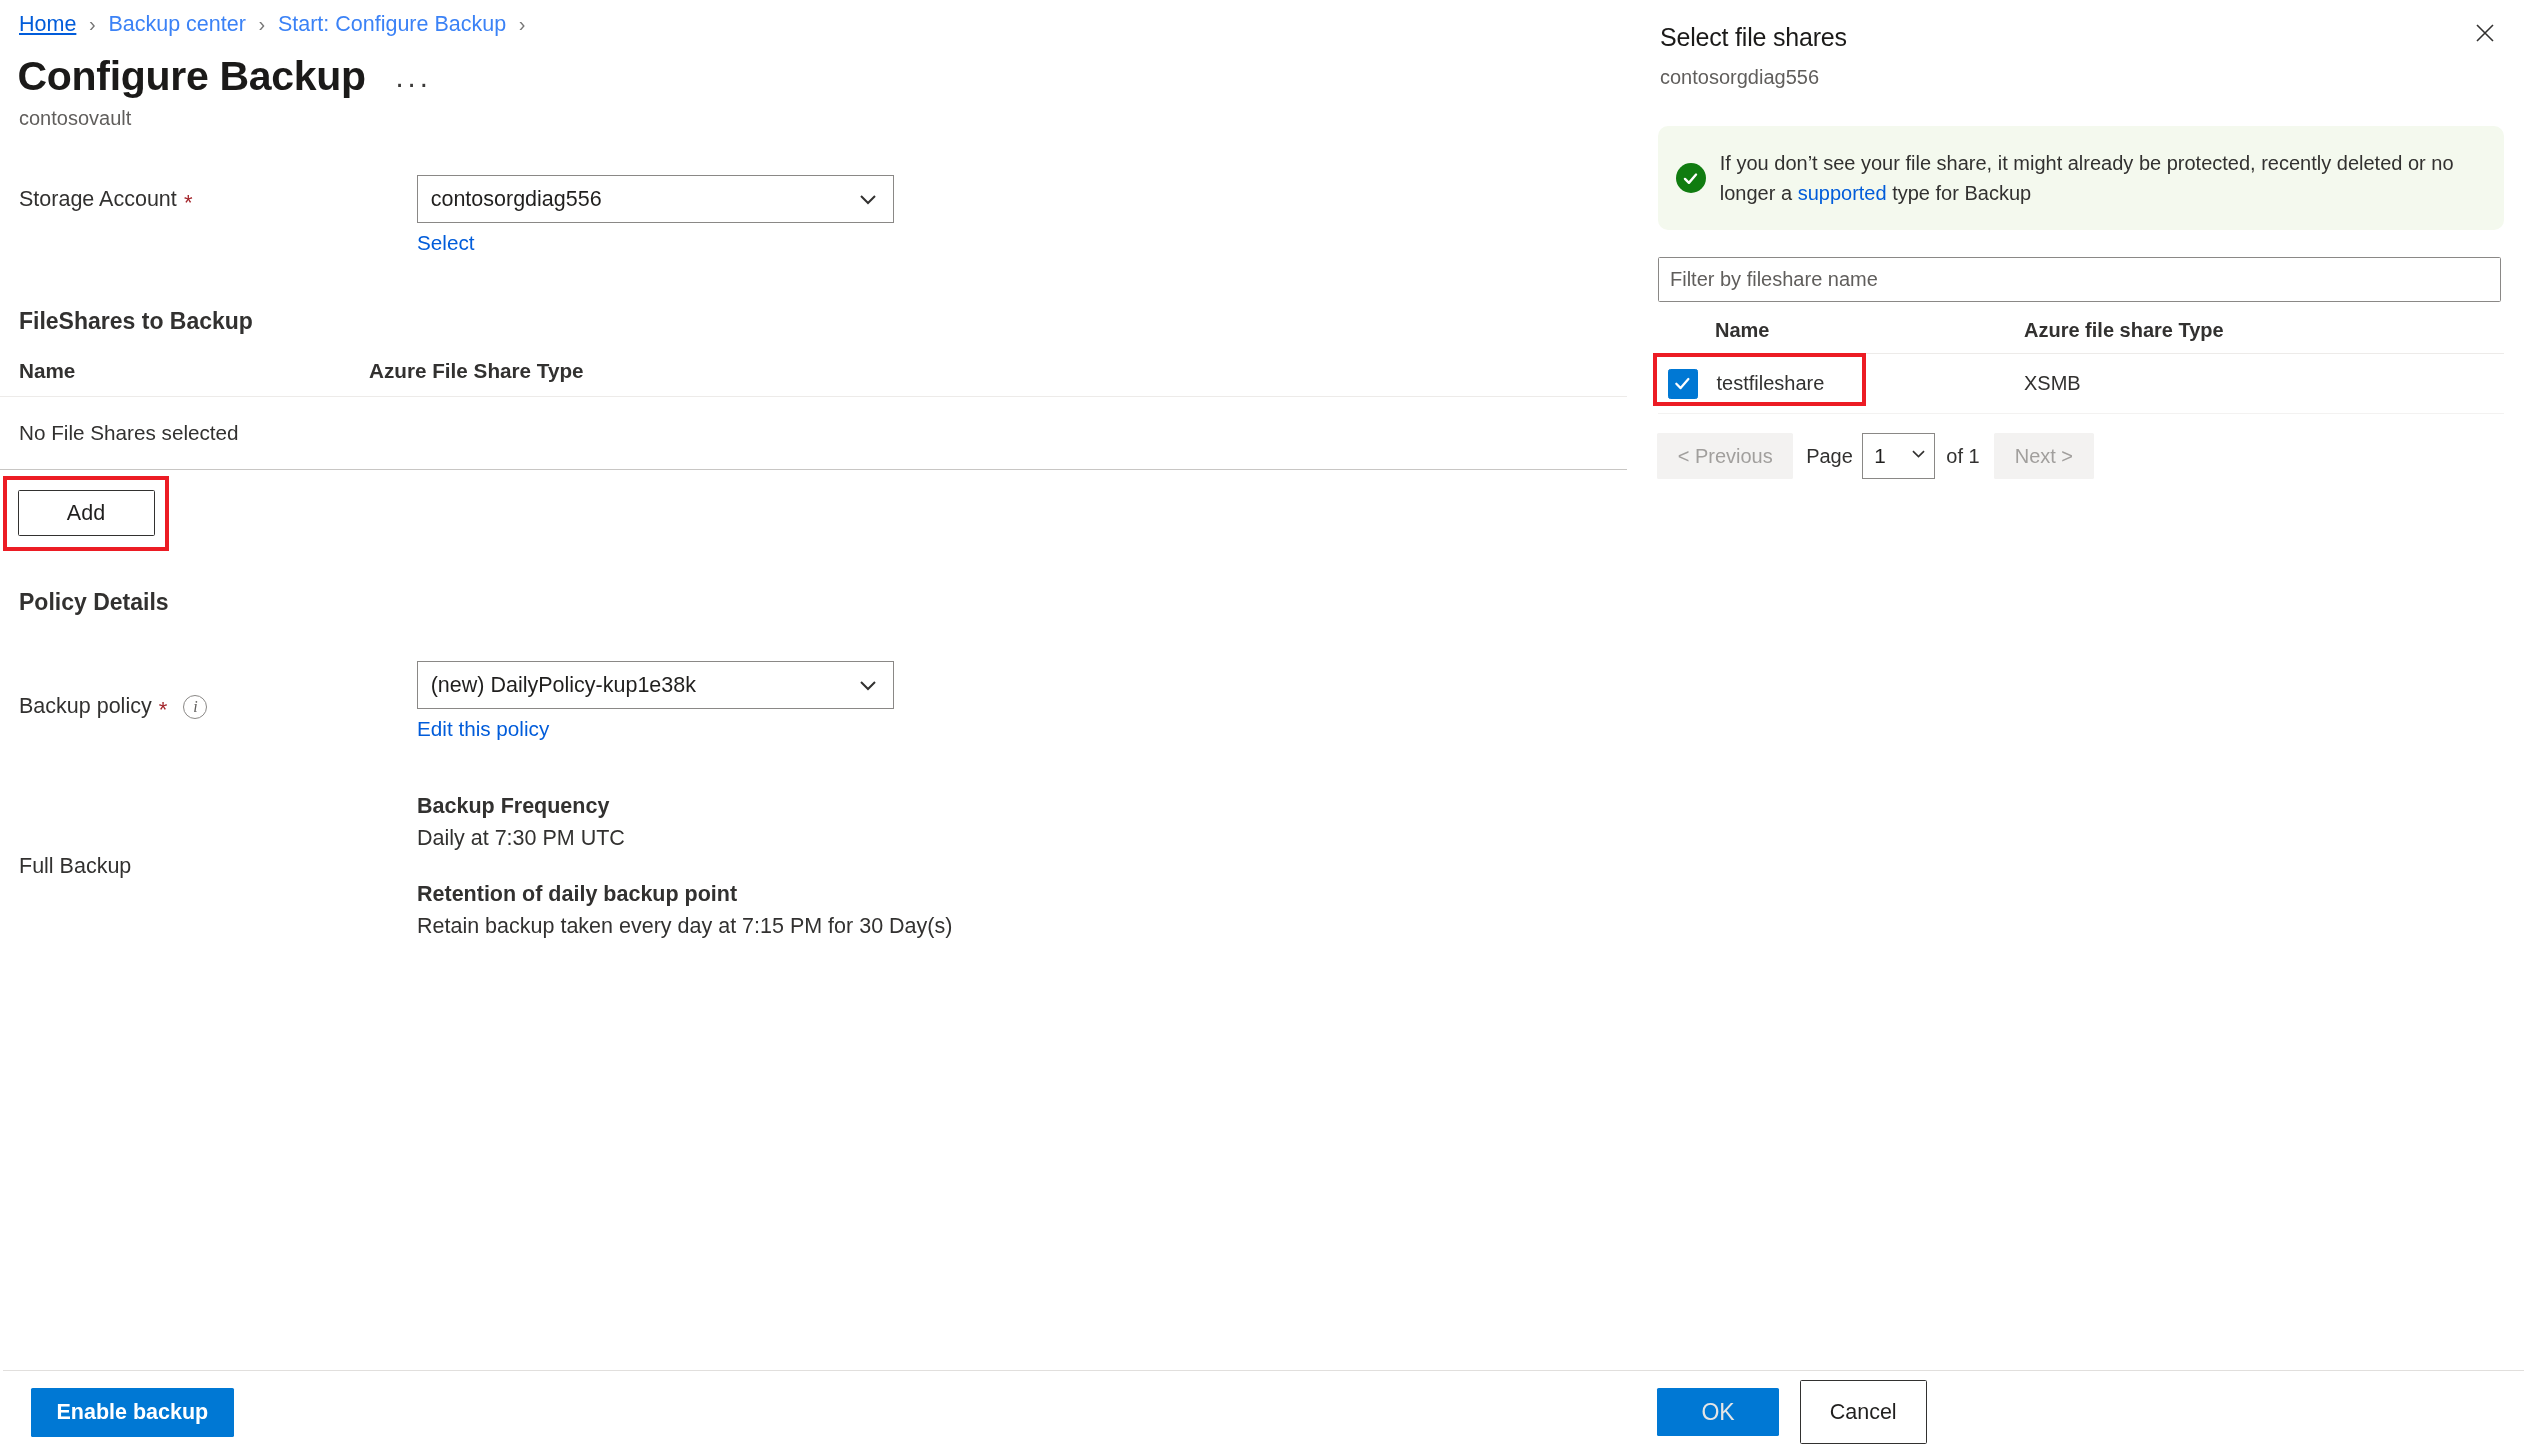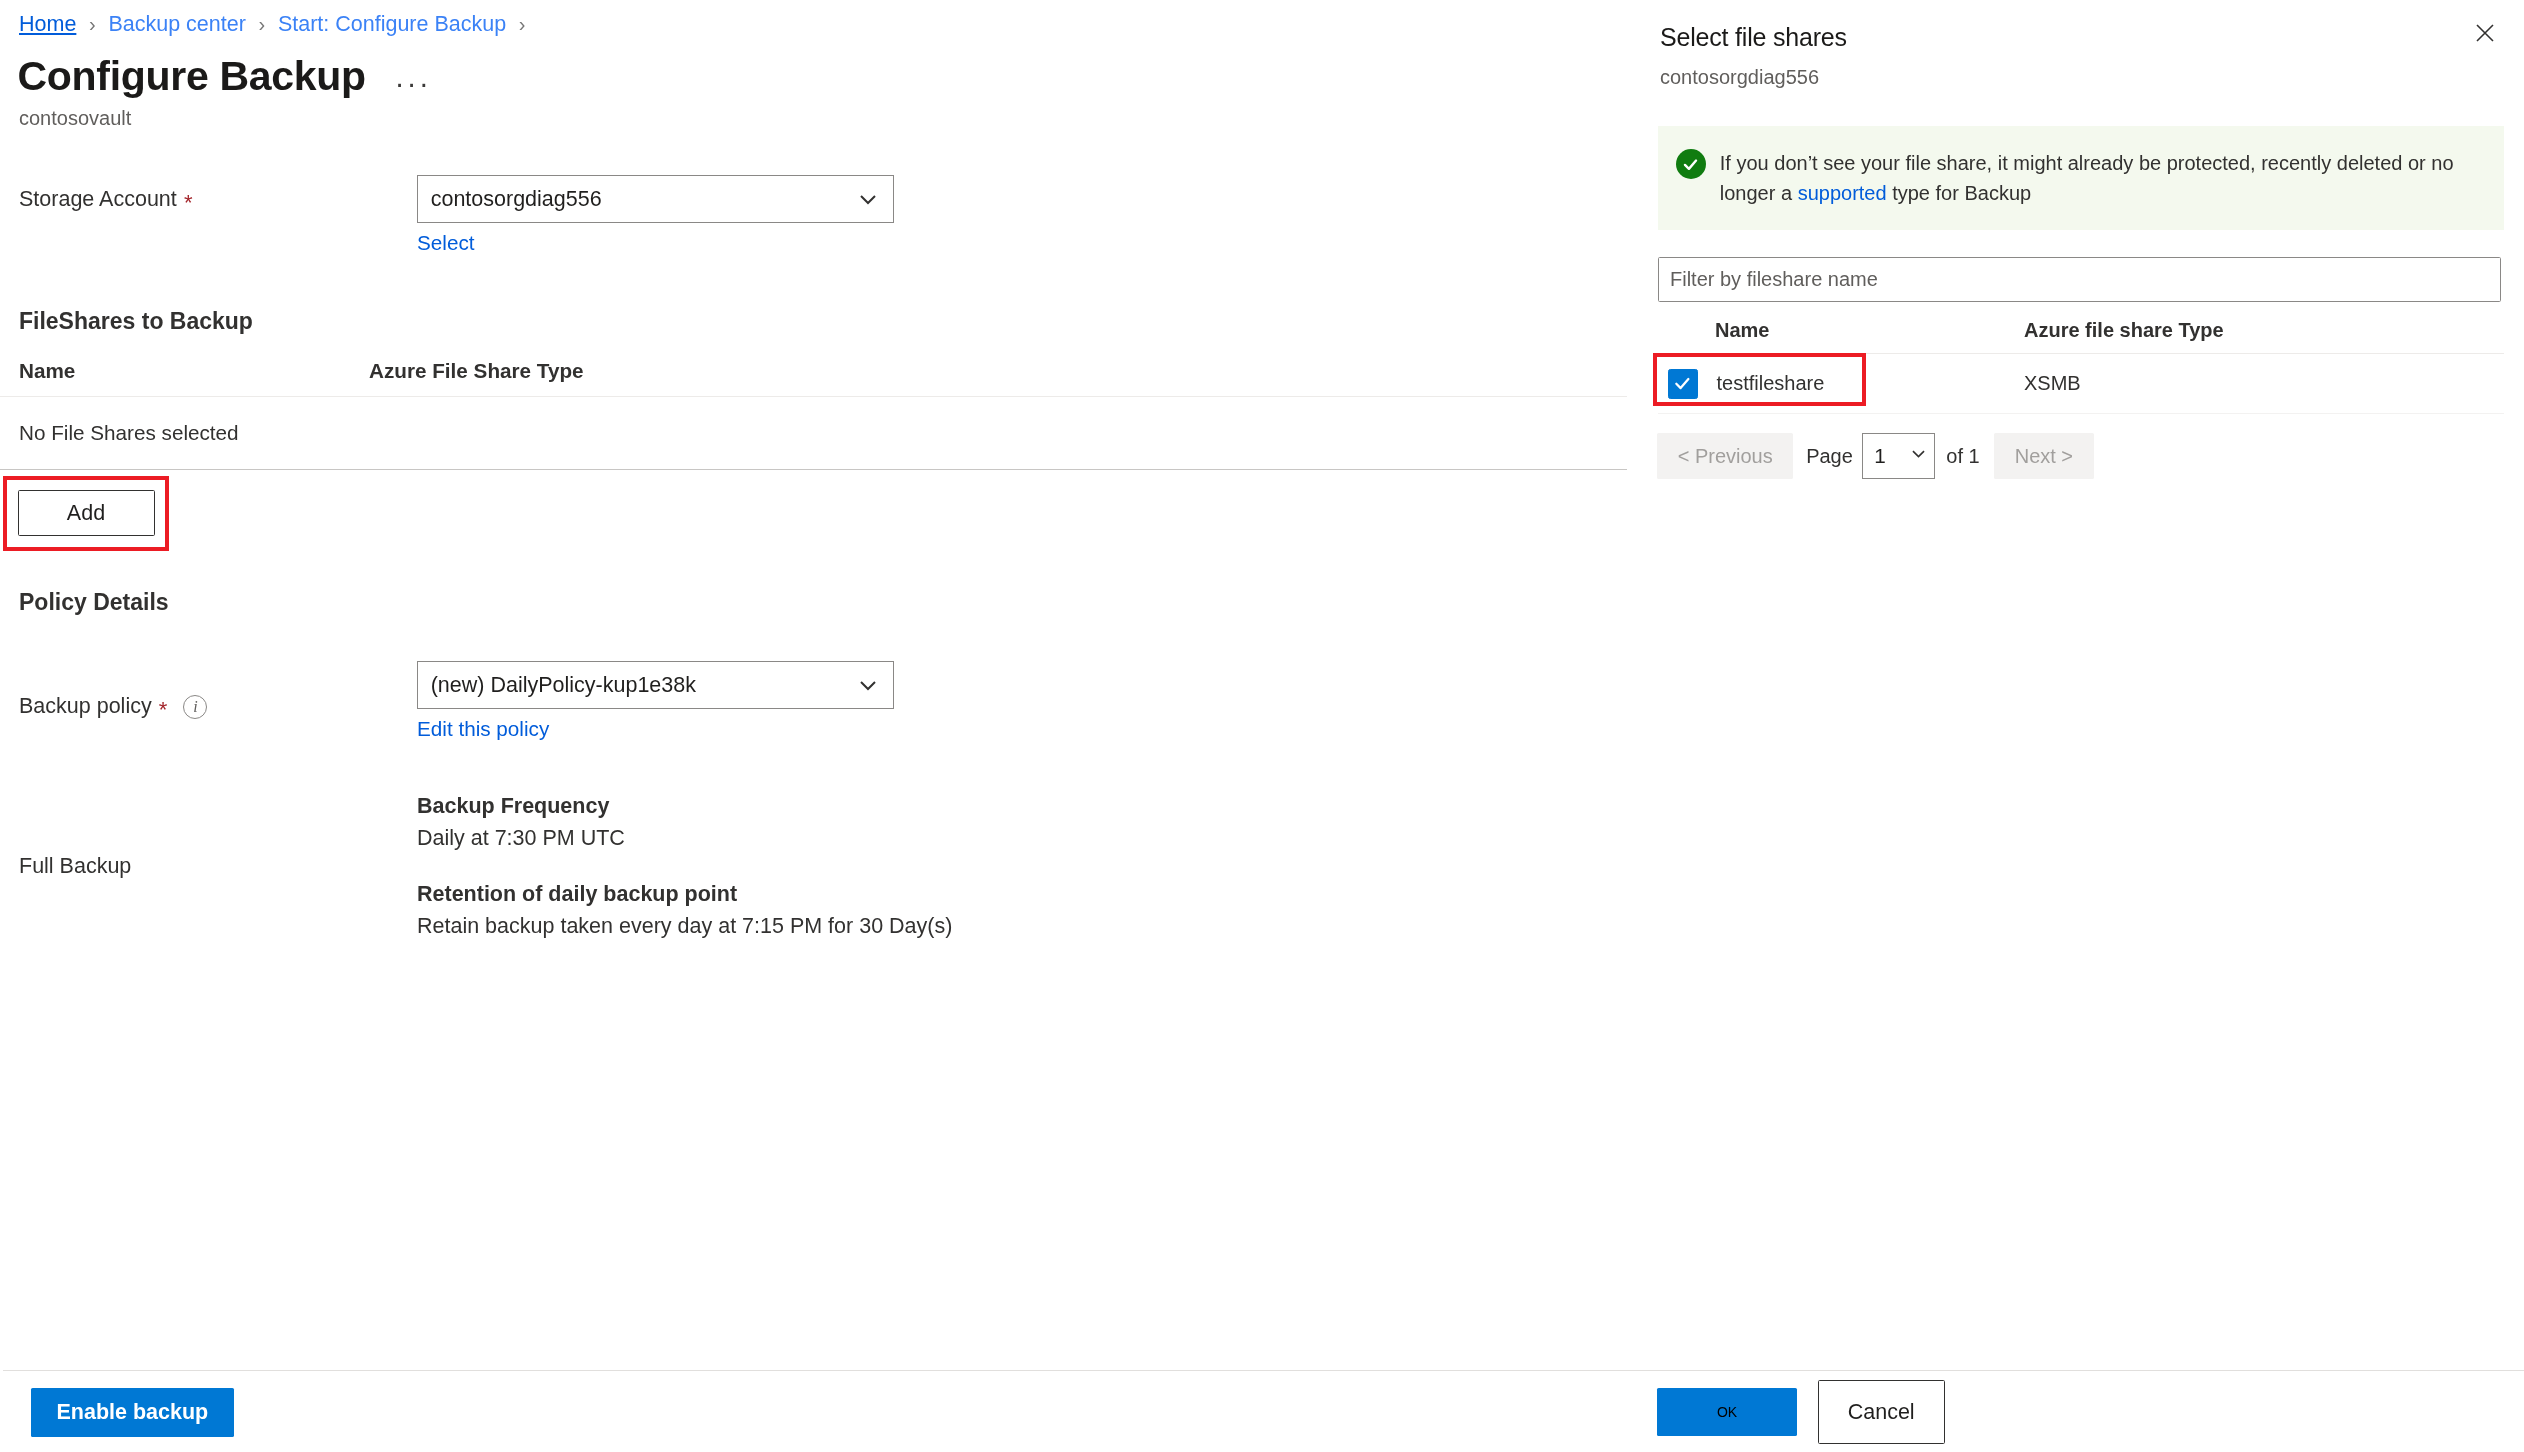--- a/index.html
+++ b/index.html
@@ -148,22 +148,23 @@
   .close-x {
     position: absolute; right: 20.7px; top: 14.3px;
     width: 38px; height: 38px; display: flex; align-items: center;
     justify-content: center; font-size: 30px; color: #323130;
     cursor: pointer; font-weight: 300;
   }
 
   
   .banner {
     margin: 35px 20.7px 0 30px; background: #f4f9ee;
-    display: flex; align-items: flex-start;
+    display: flex; align-items: center;
     padding: 22px 20.7px 22px 17.5px;
+    border-radius: 10px;
   }
   .banner-icon {
     flex: none; width: 30px; height: 30px; border-radius: 50%;
     background: #107c10; display: flex; align-items: center; justify-content: center;
     margin-right: 14.3px; margin-top: 1.6px;
   }
   .banner-icon svg { width: 19px; height: 19px; }
   .banner-text { font-size: 20px; line-height: 30px; color: #323130; }
   .banner-text a { color: #015cda; text-decoration: none; }
 
@@ -216,22 +217,22 @@
   .pg-select svg { width: 19px; height: 19px; }
   .pg-of { font-size: 20px; color: #323130; margin: 0 14.3px 0 11px; }
 
   
   .right-footer {
     position: absolute; left: 0; bottom: 0; width: 897px; height: 83px;
     background: #fff; border-top: 1.6px solid #e1dfdd;
     display: flex; align-items: center; padding-left: 29px; gap: 20.7px;
   }
   .btn-ok {
-    background: #0078d4; color:#000000; border:none; width: 140px; height: 48px;
-    font-size: 14px; font-family:"Liberation Sans", sans-serif;
+    background: #0078d4; color:#e5e5e5; border:none; width: 122px; height: 48px;
+    font-size: 23px; font-family:"Liberation Sans", sans-serif;
     display:flex; align-items:center; justify-content:center; cursor:pointer;
     border-radius: 1.6px;
   }
   .btn-cancel {
     background: #fff; color:#201f1e; border: 1.6px solid #323130;
     width: 127px; height: 64px;
     font-size: 21.5px; font-family:"Liberation Sans", sans-serif;
     display:flex; align-items:center; justify-content:center; cursor:pointer;
     border-radius: 1.6px;
   }

